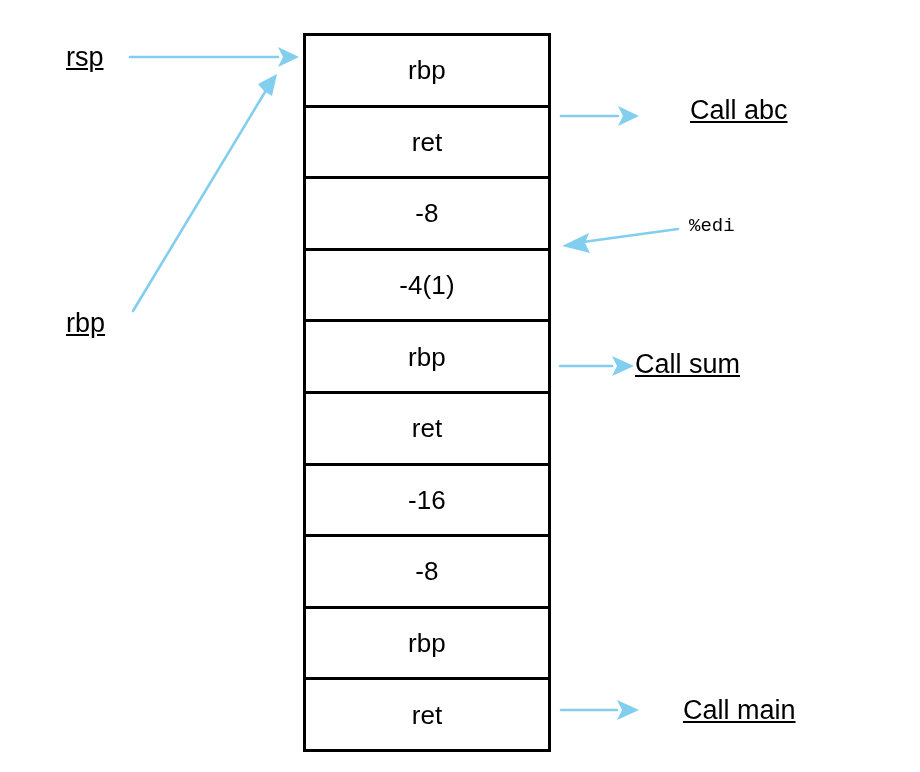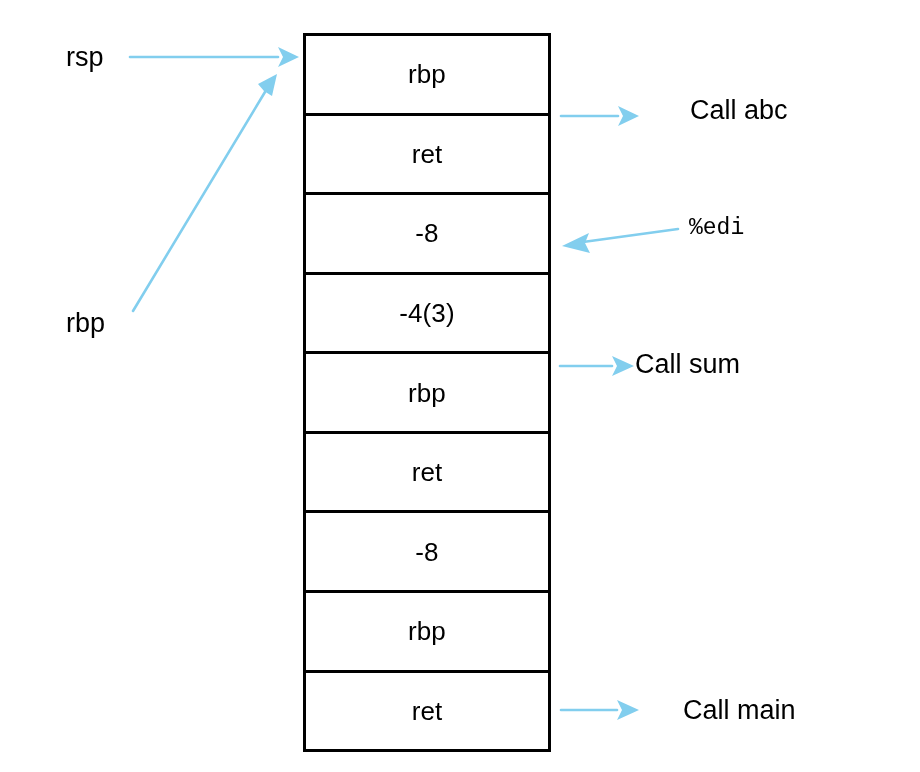--- a/index.html
+++ b/index.html
@@ -54,25 +54,26 @@
   }
 
   
   .side-label {
     position: absolute;
     font-family: "Liberation Sans", sans-serif;
     font-size: 27px;
     color: #000000;
     white-space: nowrap;
     line-height: 1;
+    text-decoration: underline;
   }
   .mono-label {
     position: absolute;
     font-family: "Liberation Mono", monospace;
-    font-size: 23px;
+    font-size: 19px;
     color: #000000;
     white-space: nowrap;
     line-height: 1;
   }
 
   
   #label-rsp      { left: 66px;  top: 44px; }
   #label-rbp      { left: 66px;  top: 310px; }
   #label-call-abc { left: 690px; top: 97px; }
   #label-edi      { left: 689px; top: 217px; }
@@ -98,27 +99,30 @@
     <div class="stack-cell">
       <span class="stack-cell-text">rbp</span>
     </div>
     <div class="stack-cell">
       <span class="stack-cell-text">ret</span>
     </div>
     <div class="stack-cell">
       <span class="stack-cell-text">-8</span>
     </div>
     <div class="stack-cell">
-      <span class="stack-cell-text">-4(3)</span>
+      <span class="stack-cell-text">-4(1)</span>
     </div>
     <div class="stack-cell">
       <span class="stack-cell-text">rbp</span>
     </div>
     <div class="stack-cell">
       <span class="stack-cell-text">ret</span>
+    </div>
+    <div class="stack-cell">
+      <span class="stack-cell-text">-16</span>
     </div>
     <div class="stack-cell">
       <span class="stack-cell-text">-8</span>
     </div>
     <div class="stack-cell">
       <span class="stack-cell-text">rbp</span>
     </div>
     <div class="stack-cell">
       <span class="stack-cell-text">ret</span>
     </div>

